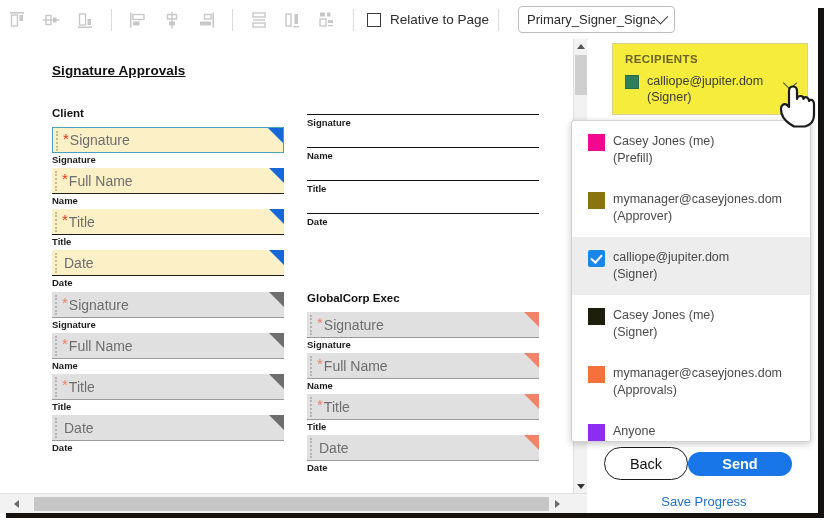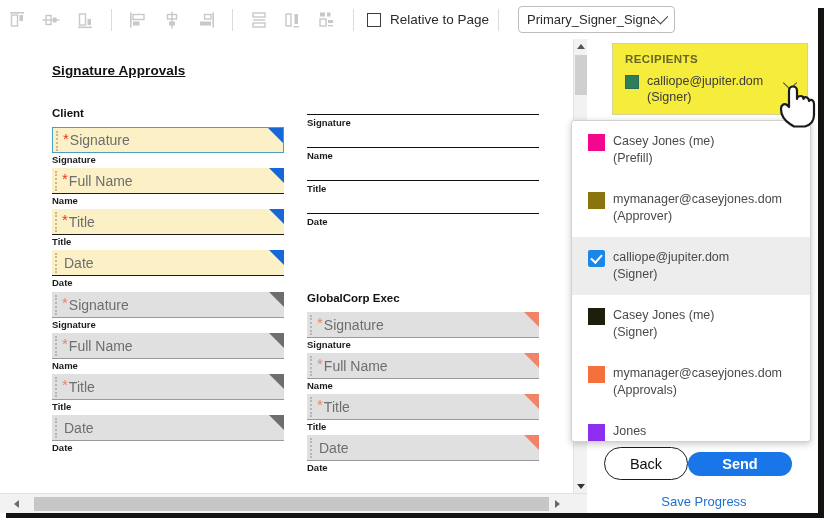--- a/index.html
+++ b/index.html
@@ -626,21 +626,21 @@
         <span class="dd-sw" style="background:#f4703c"></span>
         <span class="dd-text">
           <span>mymanager@caseyjones.dom</span><br>
           <span>(Approvals)</span>
         </span>
       </div>
 
       <div class="dd-item">
         <span class="dd-sw" style="background:#8b2ef0"></span>
         <span class="dd-text">
-          <span>Jones</span>
+          <span>Anyone</span>
         </span>
       </div>
 
     </div>
 
     <div id="actions">
       <div id="btn-row">
         <div id="btn-back">Back</div>
         <div id="btn-send">Send</div>
       </div>

